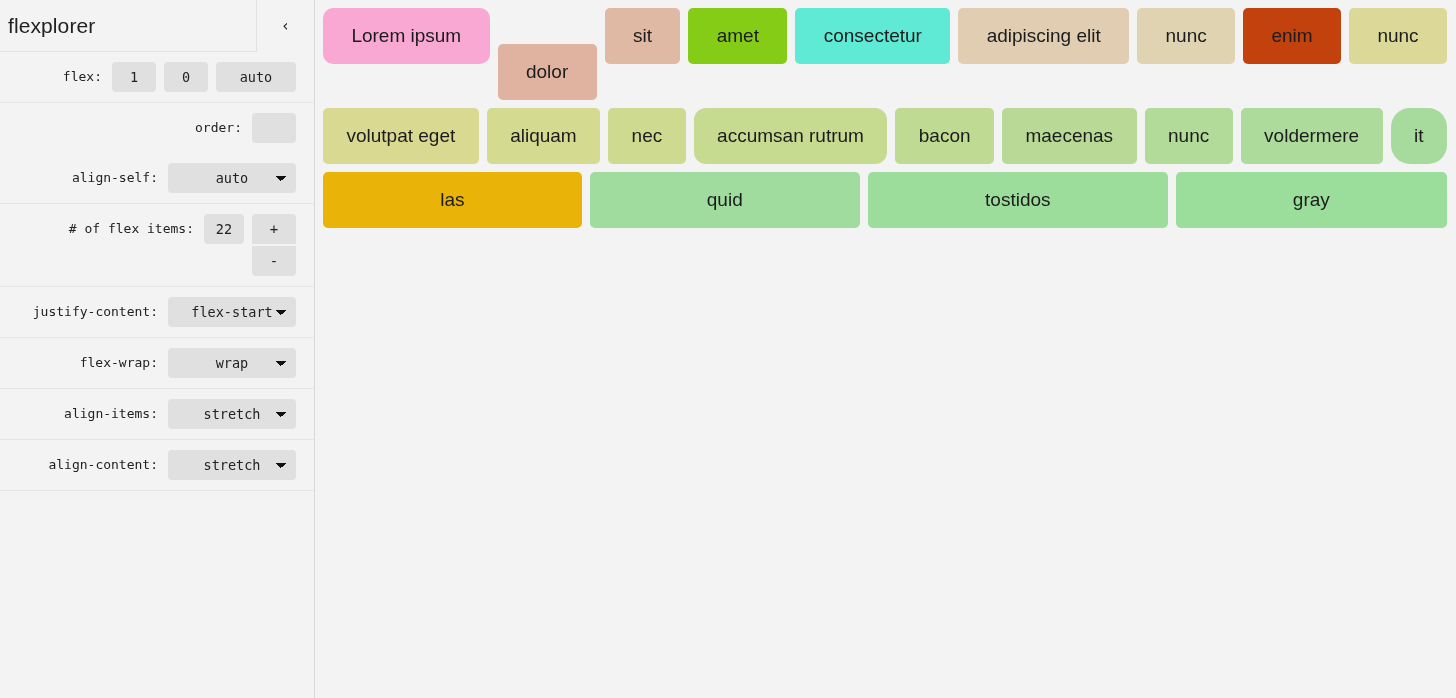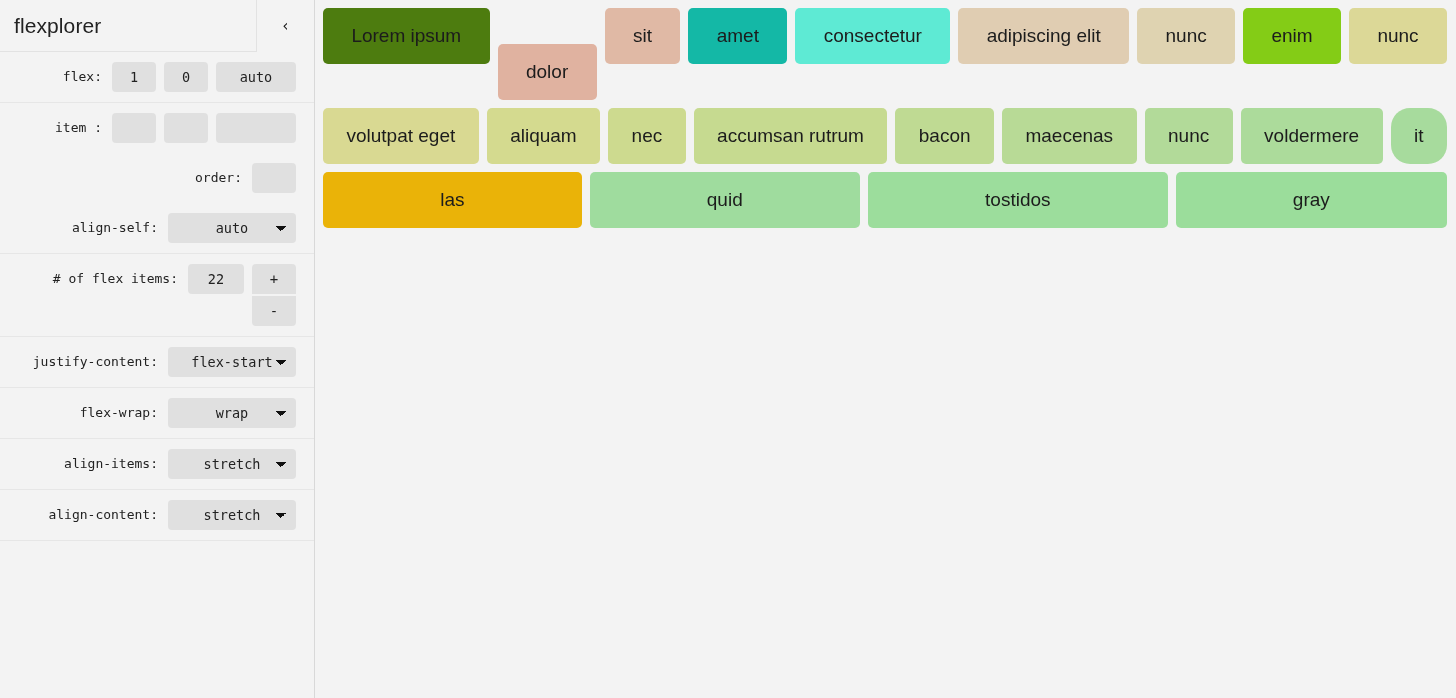--- a/index.html
+++ b/index.html
@@ -31,21 +31,21 @@
   }
   .side-header {
     height: 52px;
     min-height: 52px;
     display: flex;
     align-items: center;
     border-bottom: 1px solid #e2e2e2;
   }
   .side-title {
     flex: 1 1 auto;
-    padding-left: 14px;
+    padding-left: 8px;
     font-size: 21px;
     color: #222;
     font-family: "Liberation Sans", sans-serif;
     letter-spacing: 0.1px;
   }
   .collapse-btn {
     width: 58px;
     height: 52px;
     border-left: 1px solid #e2e2e2;
     display: flex;
@@ -90,21 +90,21 @@
     outline: none;
     padding: 0 4px;
   }
   .w-flex1 { width: 44px; }
   .w-flex2 { width: 44px; }
   .w-flex3 { width: 80px; }
   .w-item1 { width: 44px; }
   .w-item2 { width: 44px; }
   .w-item3 { width: 80px; }
   .w-order { width: 44px; }
-  .w-count { width: 56px; }
+  .w-count { width: 40px; }
 
   select.sel {
     background: #e0e0e0;
     border: none;
     border-radius: 4px;
     height: 30px;
     width: 128px;
     font-family: "DejaVu Sans Mono", monospace;
     font-size: 13.5px;
     color: #222;
@@ -193,28 +193,20 @@
 
     <div class="ctrl-row">
       <div class="ctrl-label">flex:</div>
       <div class="fields">
         <input class="box w-flex1" type="text" value="1" style="">
         <input class="box w-flex2" type="text" value="0" style="">
         <input class="box w-flex3" type="text" value="auto" style="">
       </div>
     </div>
 
-    <div class="ctrl-row no-border">
-      <div class="ctrl-label">item :</div>
-      <div class="fields">
-        <input class="box w-item1" type="text" value="" style="">
-        <input class="box w-item2" type="text" value="" style="">
-        <input class="box w-item3" type="text" value="" style="">
-      </div>
-    </div>
 
     <div class="ctrl-row no-border">
       <div class="ctrl-label">order:</div>
       <div class="fields">
         <input class="box w-order" type="text" value="" style="">
       </div>
     </div>
 
     <div class="ctrl-row">
       <div class="ctrl-label">align-self:</div>
@@ -260,57 +252,57 @@
       <div class="ctrl-label">align-content:</div>
       <div class="fields">
         <select class="sel"><option value="stretch">stretch</option><option value="flex-start">flex-start</option><option value="flex-end">flex-end</option><option value="center">center</option><option value="space-between">space-between</option><option value="space-around">space-around</option></select>
       </div>
     </div>
 
   </div>
 
   <div id="canvas-wrap">
     <div id="flex-container">
-        <div class="flex-item" style="background: #4d7c0f;">
+        <div class="flex-item" style="background: #f9a8d4; border-radius: 10px;">
           <span>Lorem ipsum</span>
         </div>
         <div class="flex-item" style="background: rgb(224, 178, 160); margin-top: 36px;">
           <span>dolor</span>
         </div>
         <div class="flex-item" style="background: rgb(224, 185, 165);">
           <span>sit</span>
         </div>
-        <div class="flex-item" style="background: #14b8a6; align-items: center;">
+        <div class="flex-item" style="background: #84cc16; align-items: center;">
           <span>amet</span>
         </div>
         <div class="flex-item" style="background: #5eead4;">
           <span>consectetur</span>
         </div>
         <div class="flex-item" style="background: rgb(224, 205, 178);">
           <span>adipiscing elit</span>
         </div>
         <div class="flex-item" style="background: rgb(223, 211, 177);">
           <span>nunc</span>
         </div>
-        <div class="flex-item" style="background: #84cc16;">
+        <div class="flex-item" style="background: #c2410c;">
           <span>enim</span>
         </div>
         <div class="flex-item" style="background: rgb(220, 216, 151);">
           <span>nunc</span>
         </div>
         <div class="flex-item" style="background: rgb(217, 217, 146);">
           <span>volutpat eget</span>
         </div>
         <div class="flex-item" style="background: rgb(212, 218, 143);">
           <span>aliquam</span>
         </div>
         <div class="flex-item" style="background: rgb(205, 218, 143);">
           <span>nec</span>
         </div>
-        <div class="flex-item" style="background: rgb(198, 218, 144);">
+        <div class="flex-item" style="background: rgb(198, 218, 144); border-radius: 12px;">
           <span>accumsan rutrum</span>
         </div>
         <div class="flex-item" style="background: rgb(191, 218, 147);">
           <span>bacon</span>
         </div>
         <div class="flex-item" style="background: rgb(184, 218, 150);">
           <span>maecenas</span>
         </div>
         <div class="flex-item" style="background: rgb(178, 218, 153);">
           <span>nunc</span>

